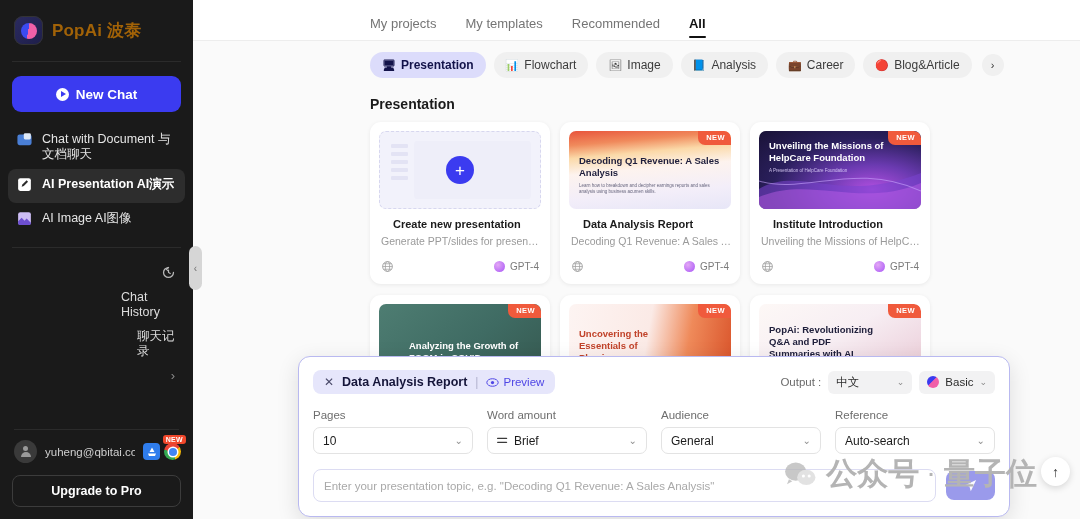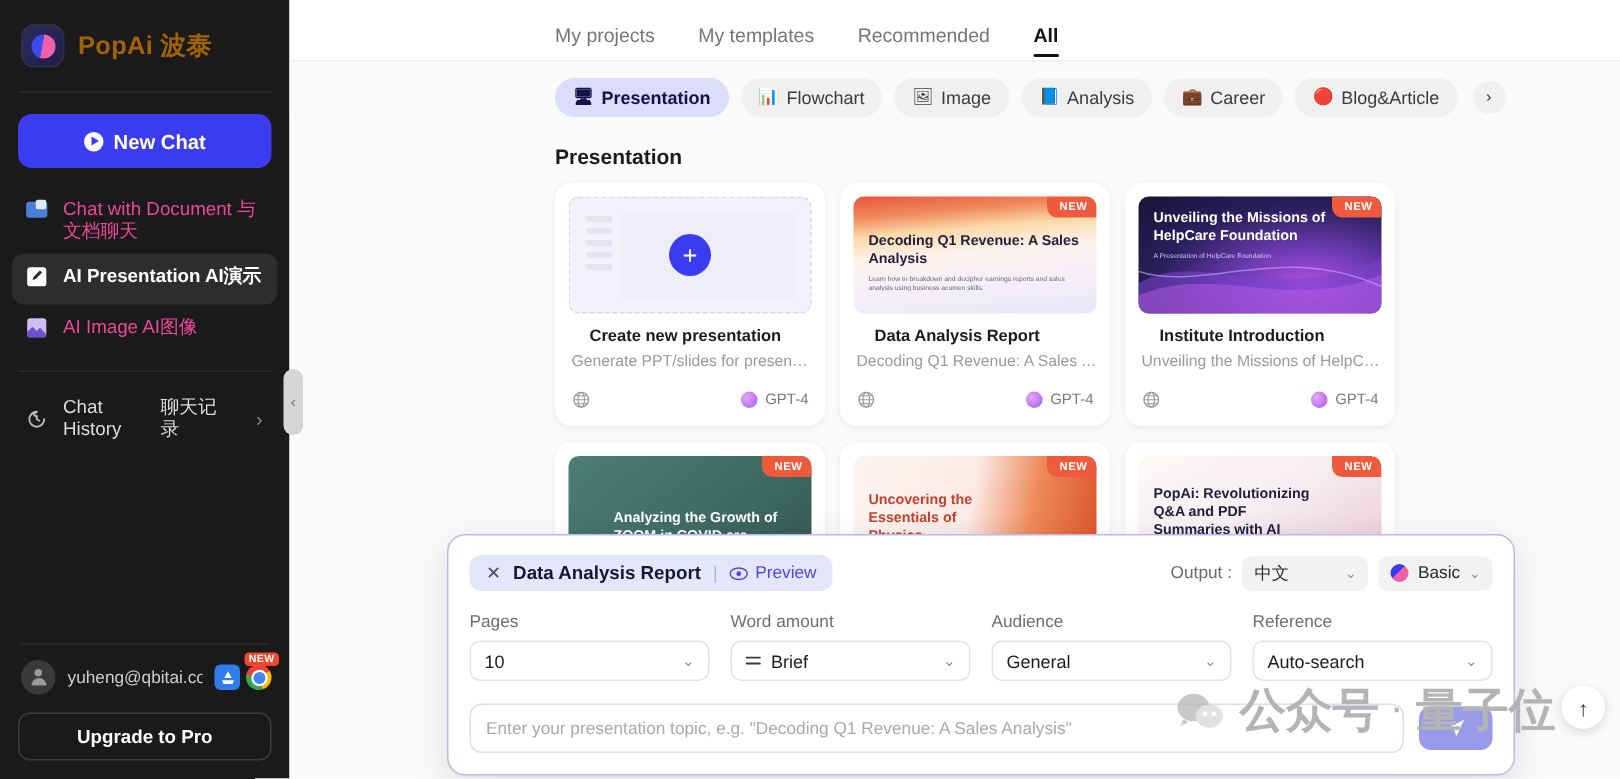--- a/index.html
+++ b/index.html
@@ -49,29 +49,29 @@
     border-top:3px solid transparent;border-bottom:3px solid transparent;
   }
 
   .nav { padding: 2px 8px 0 8px; }
   .nav-item {
     display: flex; align-items: flex-start; gap: 9px;
     padding: 7px 8px; border-radius: 8px; cursor: pointer;
     min-height: 34px;
   }
   .nav-item.active { background: #2d2d2d; }
-  .nav-label { color: #ec4899; font-size: 12.5px; line-height: 15px; padding-top: 1px; }
+  .nav-label { color: #e5e5e5; font-size: 12.5px; line-height: 15px; padding-top: 1px; }
   .nav-item.active .nav-label { color: #fff; font-weight: bold; }
   .nav-ico { width: 17px; height: 17px; flex: none; margin-top: 0px; }
 
   .sb-divider2 { height: 1px; background: #2b2b2b; margin: 10px 12px; }
 
   .hist-item {
-    display: flex; align-items: center; gap: 9px;
-    padding: 6px 8px; margin: 0 8px; border-radius: 8px; cursor: pointer;
+    display: flex; align-items: flex-end; gap: 9px;
+    padding: 6px 8px; margin: 0 8px; border-radius: 8px; cursor: pointer; flex-direction: column;
   }
   .hist-en { color: #ddd; font-size: 12.5px; line-height: 15px; width: 56px; }
   .hist-cn { color: #ddd; font-size: 12.5px; line-height: 15px; width: 40px; }
   .hist-arrow { margin-left: auto; color: #8a8a8a; font-size: 13px; padding-right: 2px; }
 
   .sb-spacer { flex: 1; }
 
   .acct-divider { height: 1px; background: #2b2b2b; margin: 0 14px 10px 14px; }
   .account { display: flex; align-items: center; gap: 8px; padding: 0 12px 12px 14px; position: relative; }
   .avatar {

